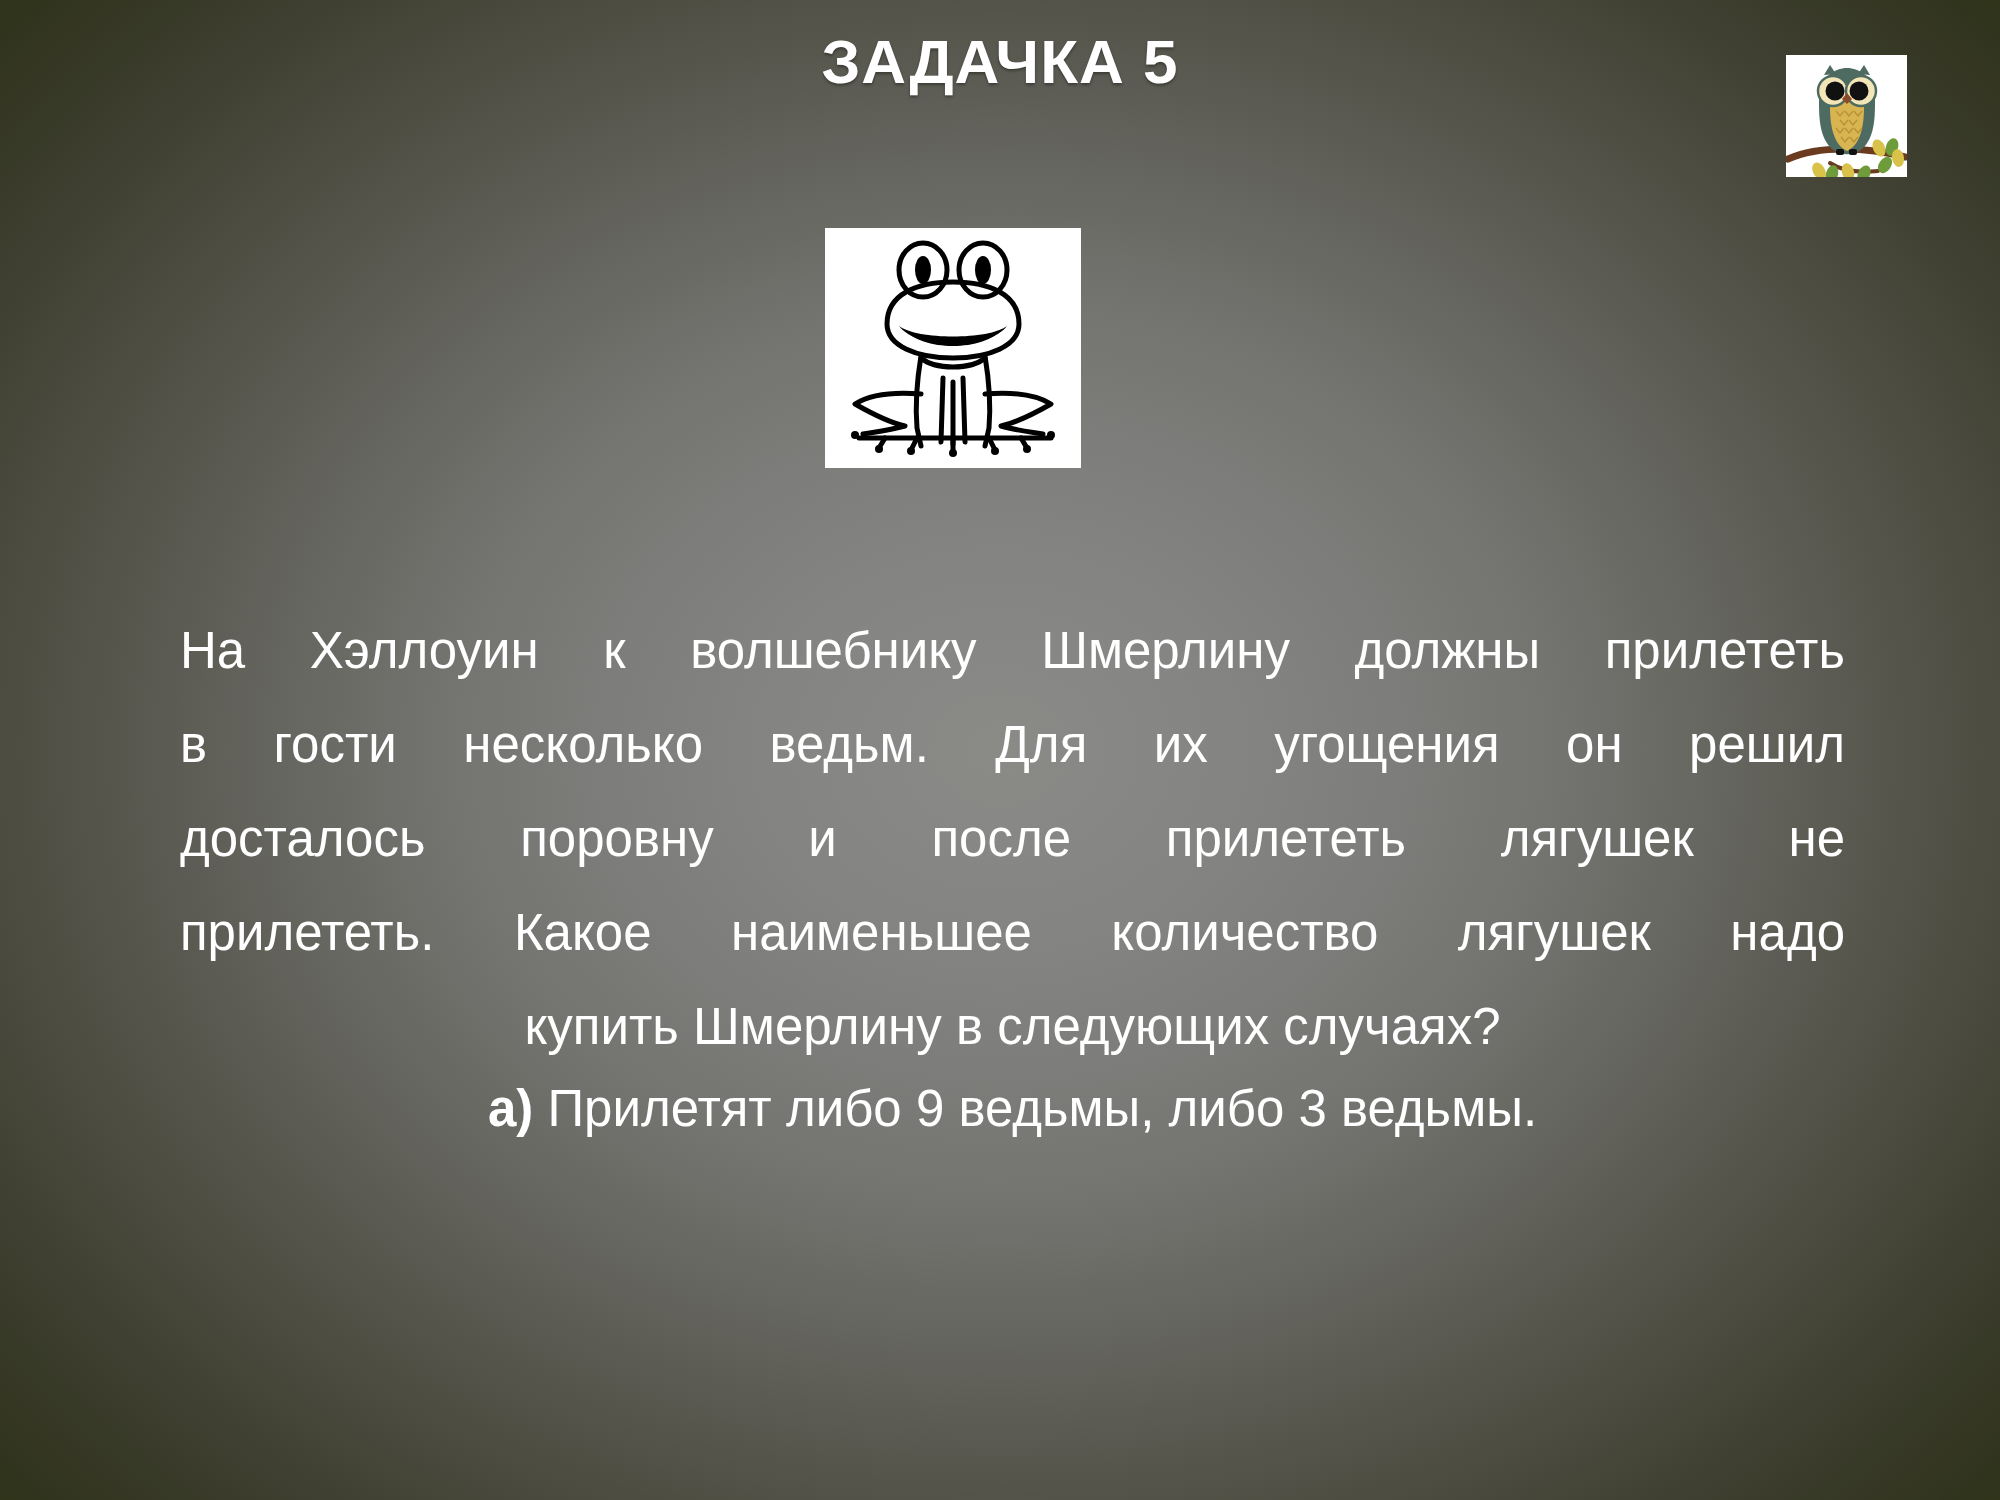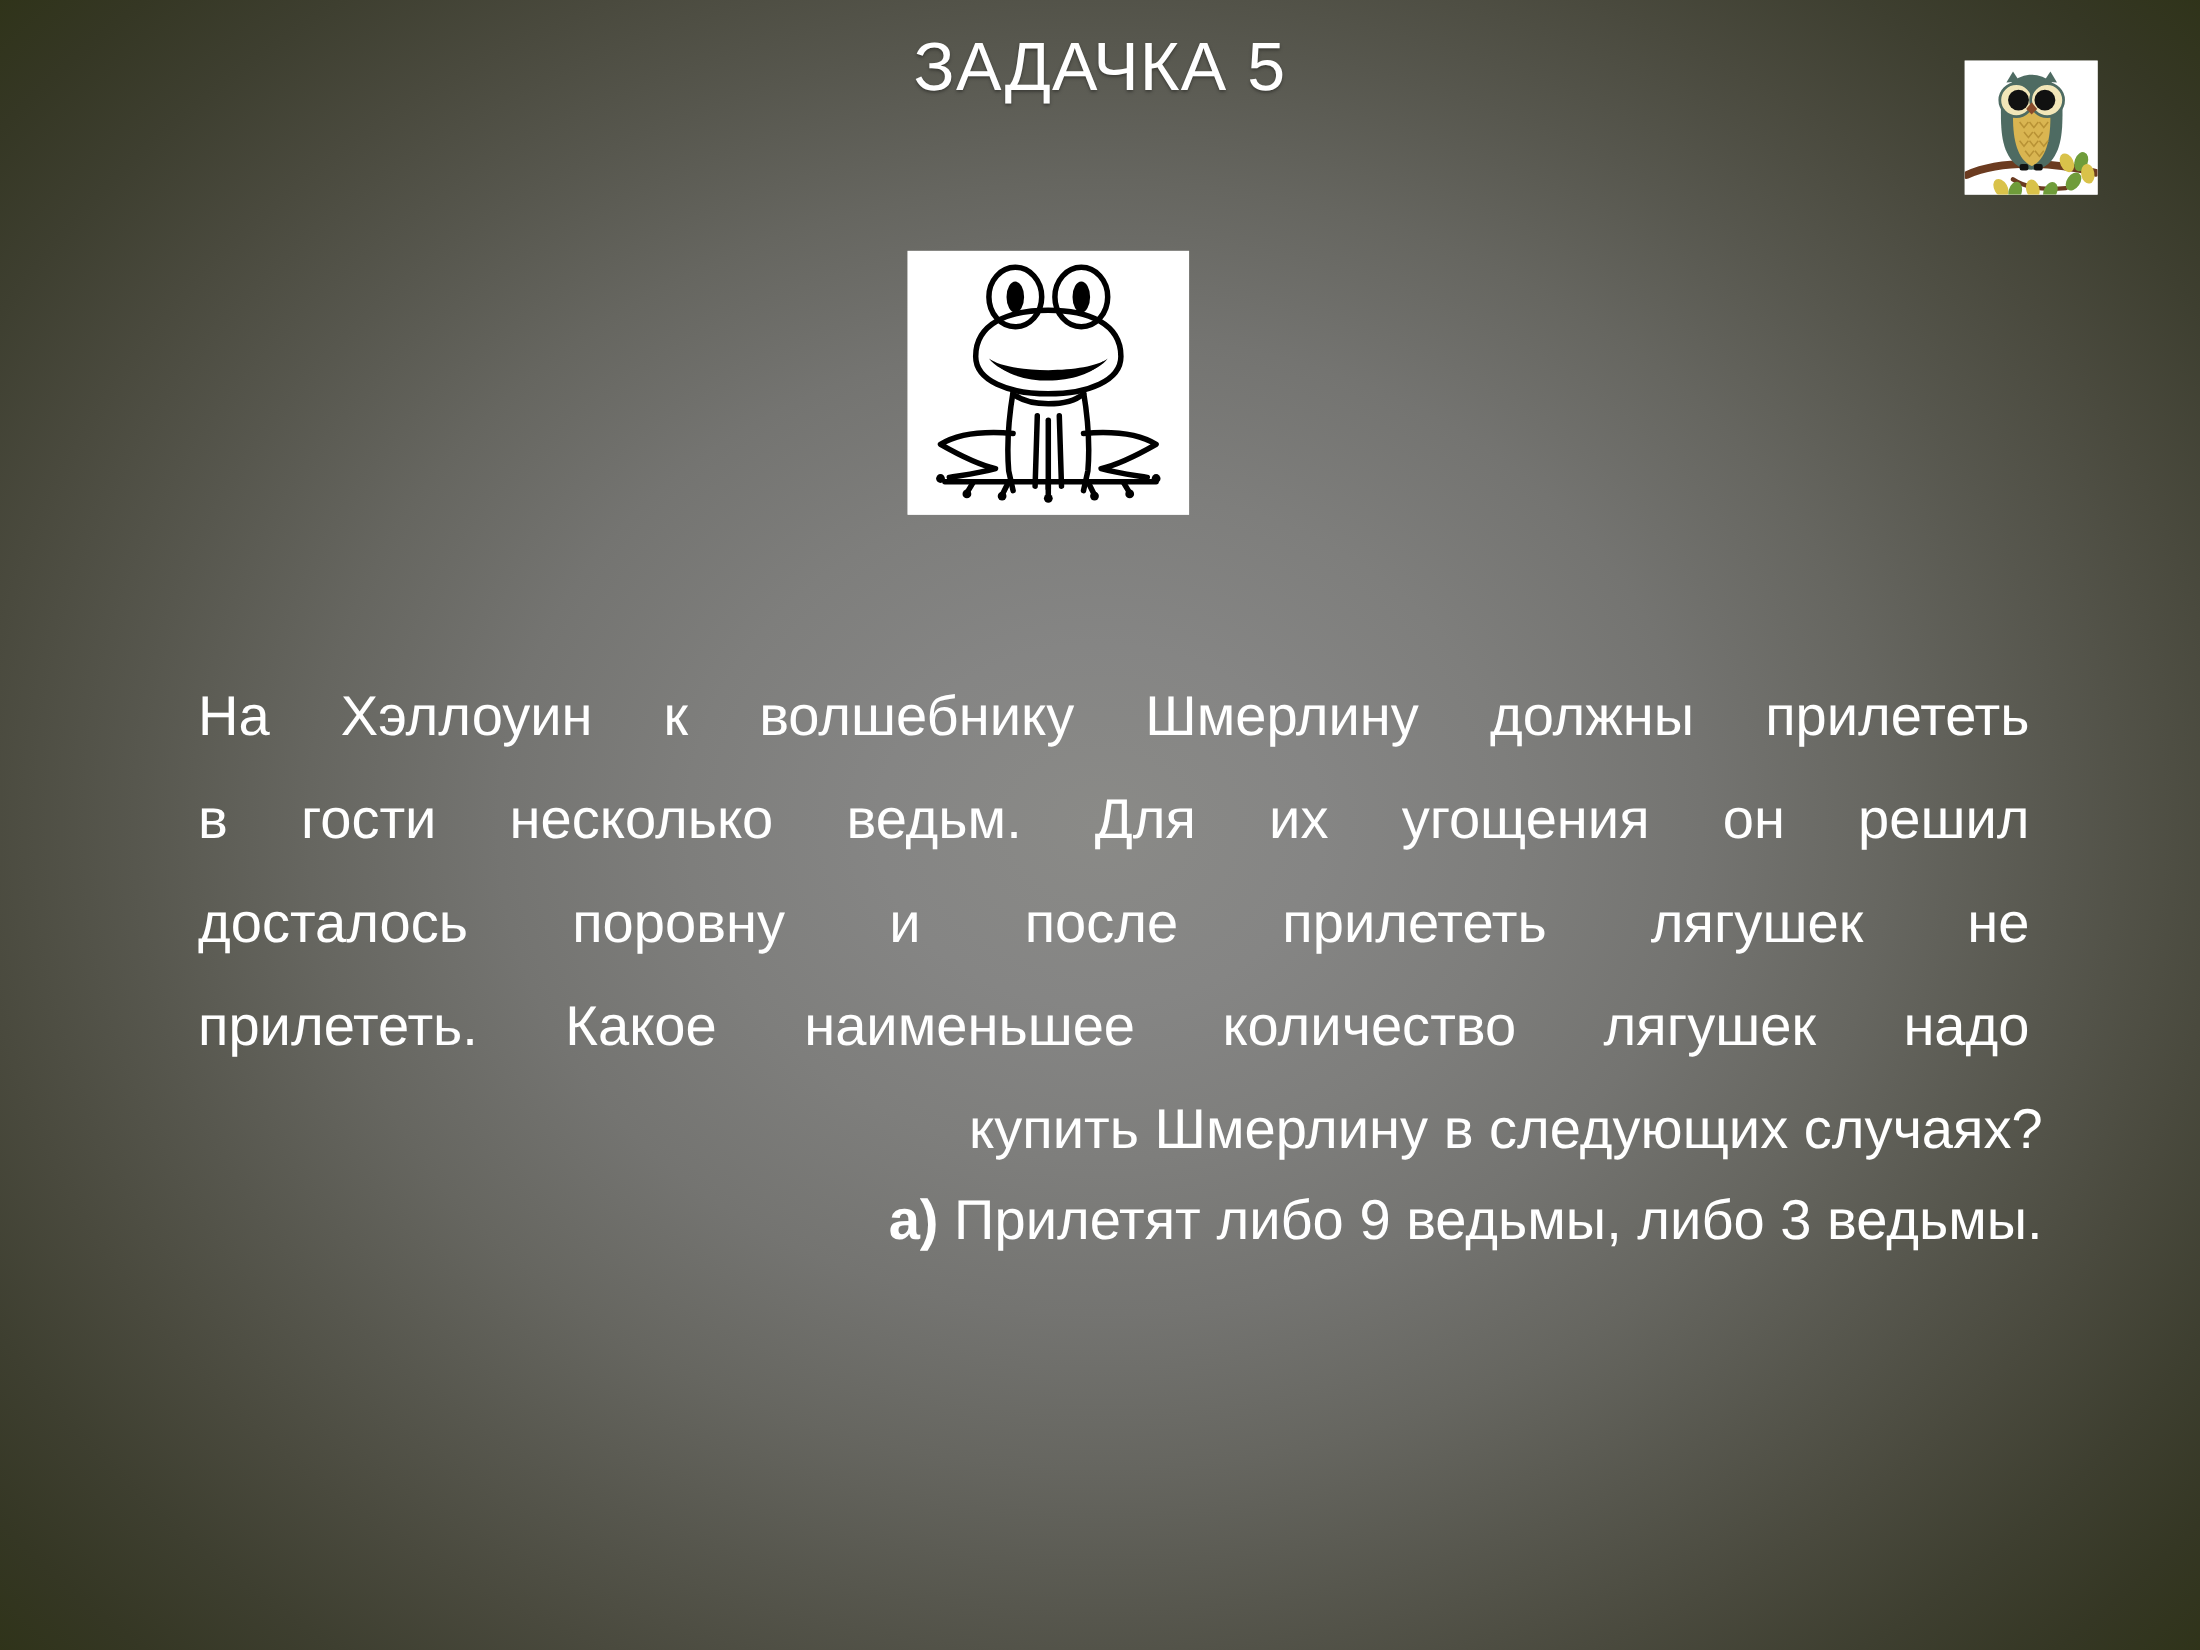--- a/index.html
+++ b/index.html
@@ -31,21 +31,21 @@
 
   
   .title {
     position: absolute;
     left: 0;
     top: 28px;
     width: 2000px;
     text-align: center;
     color: #ffffff;
     font-size: 62px;
-    font-weight: normal;
+    font-weight: bold;
     letter-spacing: 1px;
     line-height: 1.1;
     text-shadow: 0 2px 3px rgba(0,0,0,0.35);
     white-space: nowrap;
   }
 
   
   .owl-box {
     position: absolute;
     left: 1786px;
@@ -78,21 +78,21 @@
     color: #ffffff;
     font-size: 51px;
     line-height: 82px;
   }
   .para-justify {
     text-align: justify;
     text-justify: inter-word;
     margin: 12px;
   }
   .line-left {
-    text-align: right;
+    text-align: center;
     margin: 0;
   }
   .opt-label { font-weight: bold; }
 </style>
 </head>
 <body>
 
 <div class="slide">
 
   <div class="title">ЗАДАЧКА 5</div>

